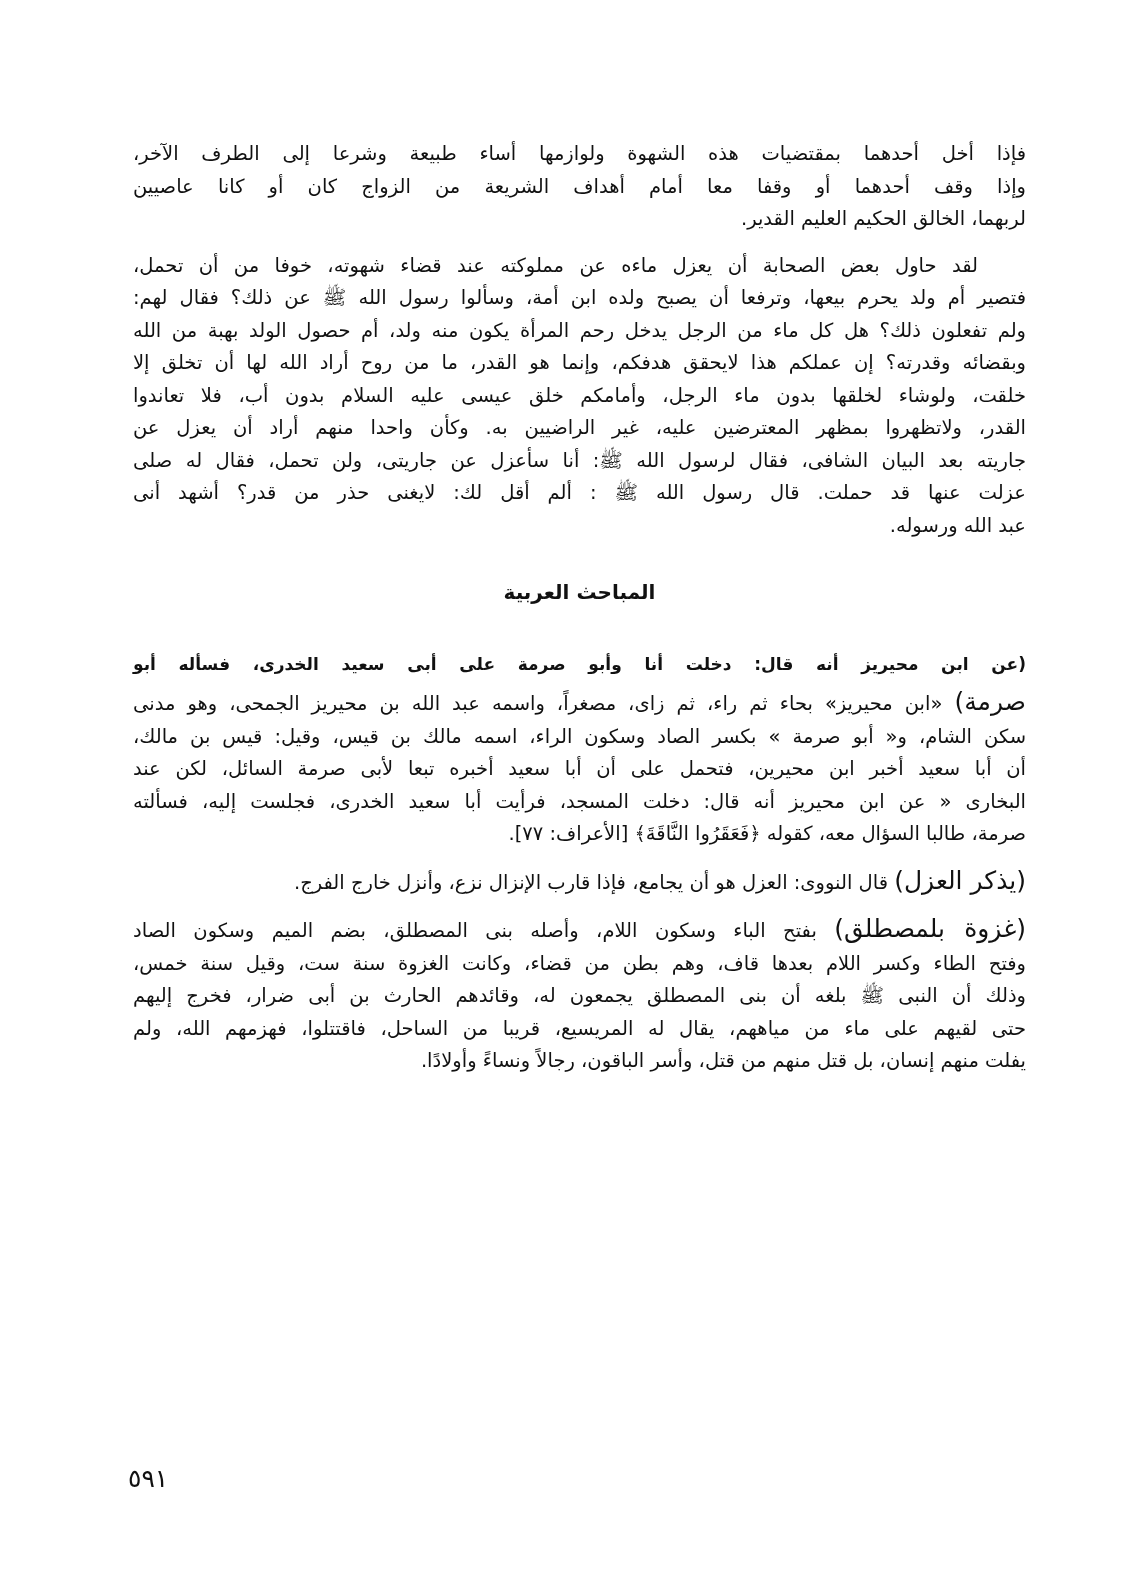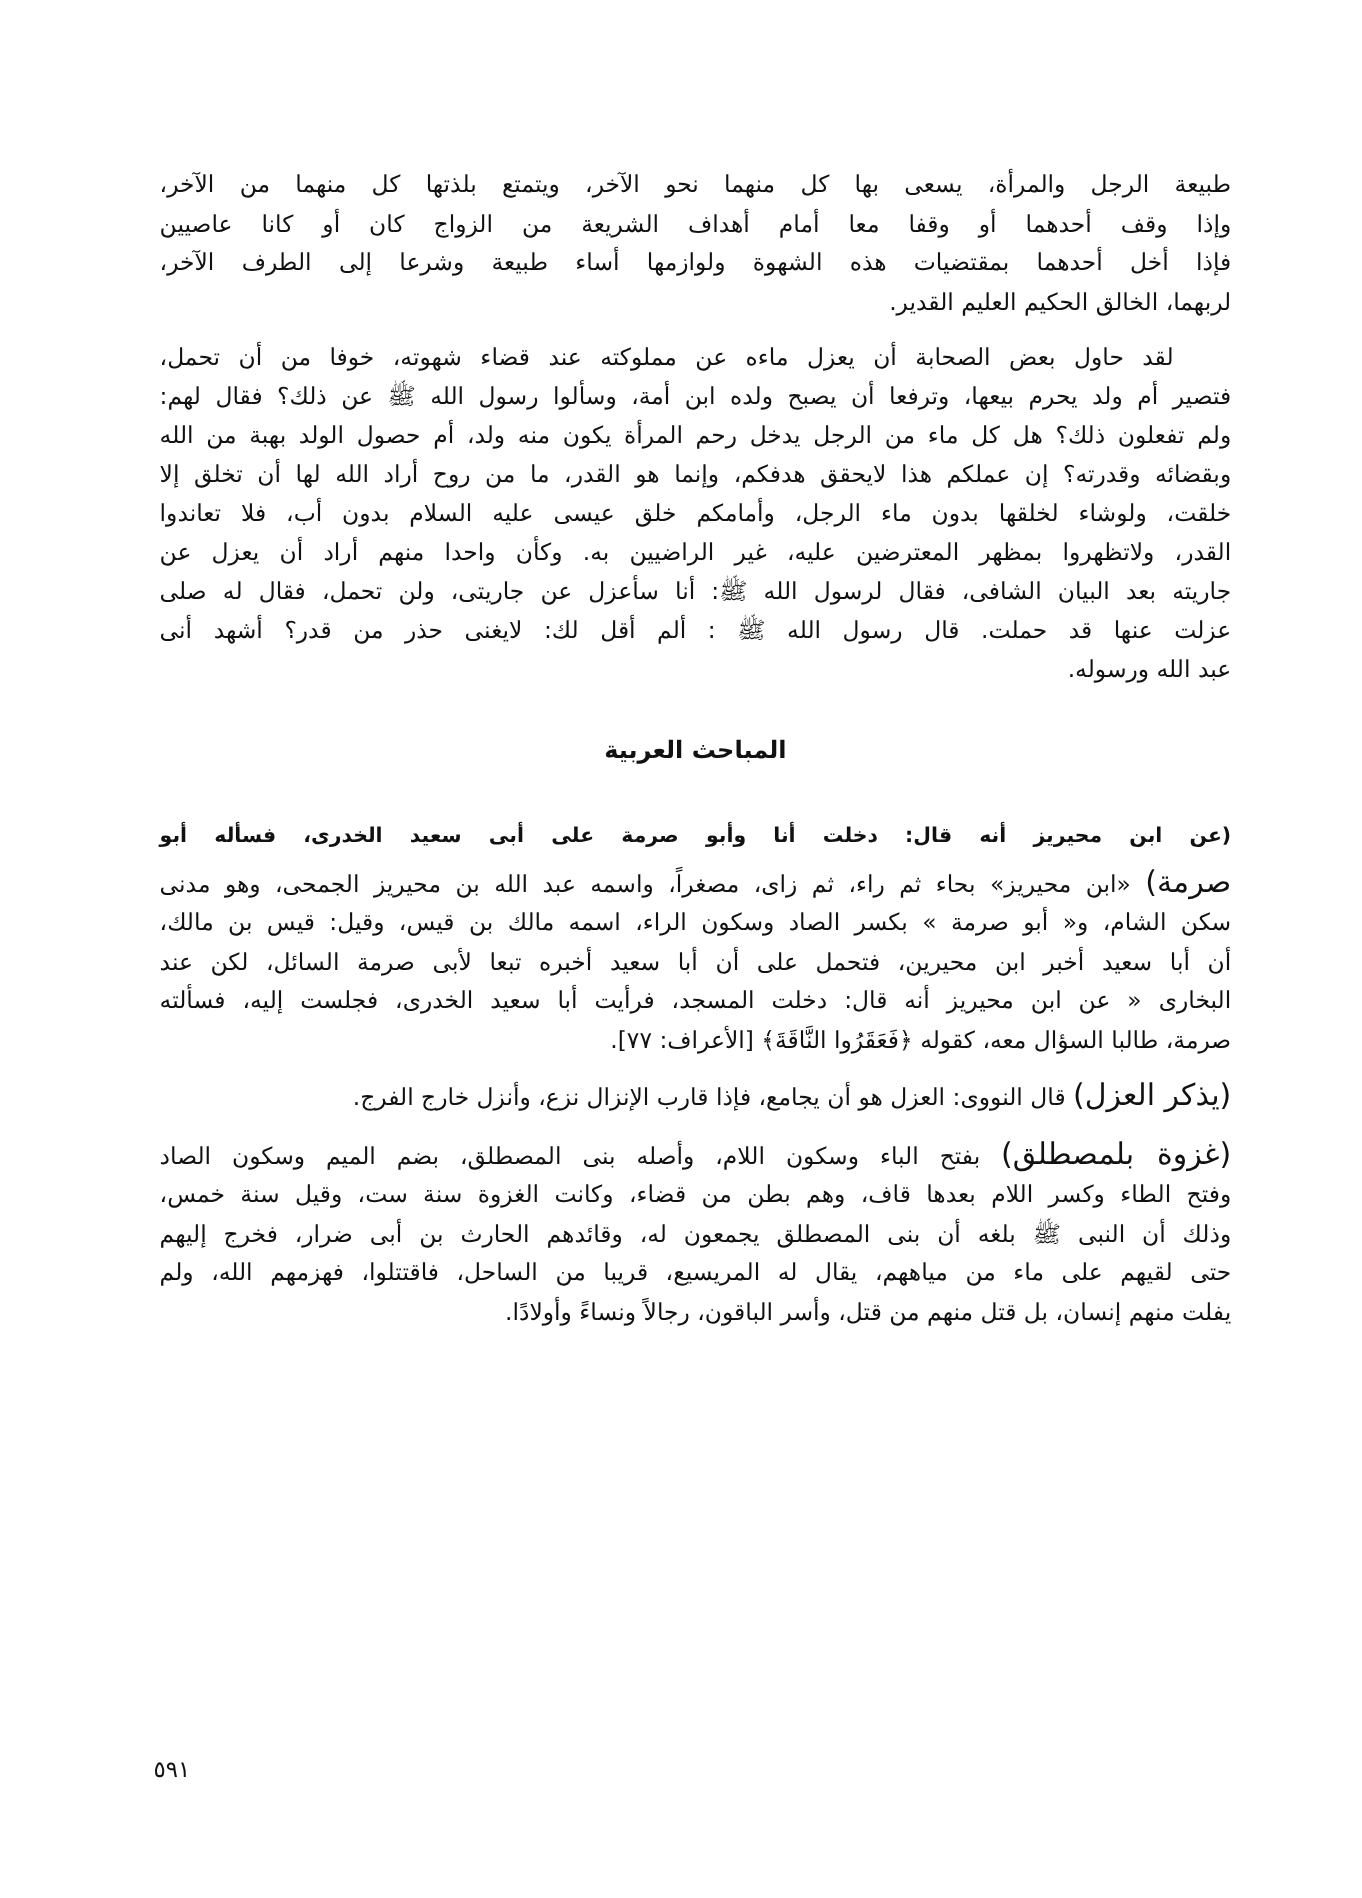--- a/index.html
+++ b/index.html
@@ -19,33 +19,32 @@
   .para .line.last { text-align-last: right; }
   .gap-sm { height: 14px; }
   .gap-md { height: 20px; }
   .section-title {
     text-align: center; font-size: 20px; font-weight: bold; margin: 0;
     height: 60px; line-height: 60px;
   }
   .lead-bold { font-weight: normal; font-size: 25px; }
   .bold-line { font-weight: bold; font-size: 17px; }
   .page-number {
-    position: absolute; left: 128px; top: 1464px; font-size: 19px;
+    position: absolute; left: 128px; top: 1464px; font-size: 25px;
     direction: rtl; letter-spacing: 1px;
   }
 </style>
 </head>
 <body>
 
 <div class="page">
 
   <p class="para">
-    <span class="line">طبيعة الرجل والمرأة، يسعى بها كل منهما نحو الآخر، ويتمتع بلذتها كل منهما من الآخر،</span>
+    <span class="line">فإذا أخل أحدهما بمقتضيات هذه الشهوة ولوازمها أساء طبيعة وشرعا إلى الطرف الآخر،</span>
     <span class="line">وإذا وقف أحدهما أو وقفا معا أمام أهداف الشريعة من الزواج كان أو كانا عاصيين</span>
-    <span class="line">فإذا أخل أحدهما بمقتضيات هذه الشهوة ولوازمها أساء طبيعة وشرعا إلى الطرف الآخر،</span>
     <span class="line last">لربهما، الخالق الحكيم العليم القدير.</span>
   </p>
 
   <div class="gap-sm"></div>
 
   <p class="para">
     <span class="line" style="padding-right:48px">لقد حاول بعض الصحابة أن يعزل ماءه عن مملوكته عند قضاء شهوته، خوفا من أن تحمل،</span>
     <span class="line">فتصير أم ولد يحرم بيعها، وترفعا أن يصبح ولده ابن أمة، وسألوا رسول الله ﷺ عن ذلك؟ فقال لهم:</span>
     <span class="line">ولم تفعلون ذلك؟ هل كل ماء من الرجل يدخل رحم المرأة يكون منه ولد، أم حصول الولد بهبة من الله</span>
     <span class="line">وبقضائه وقدرته؟ إن عملكم هذا لايحقق هدفكم، وإنما هو القدر، ما من روح أراد الله لها أن تخلق إلا</span>

